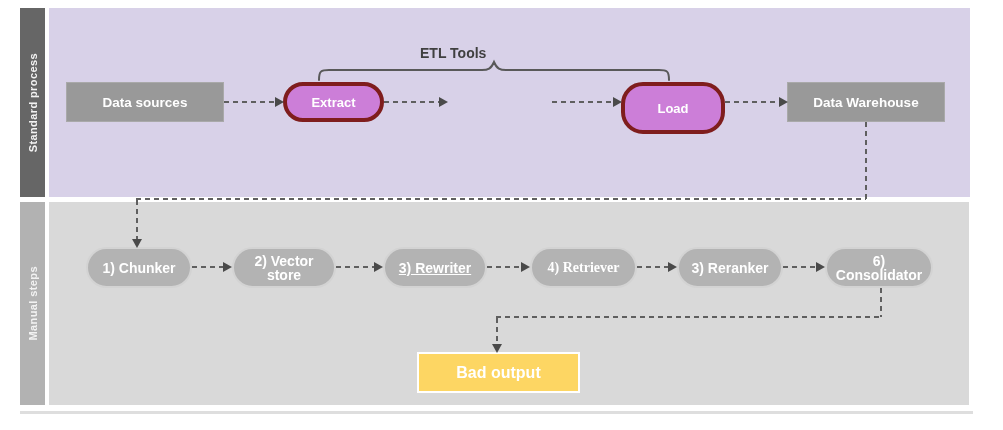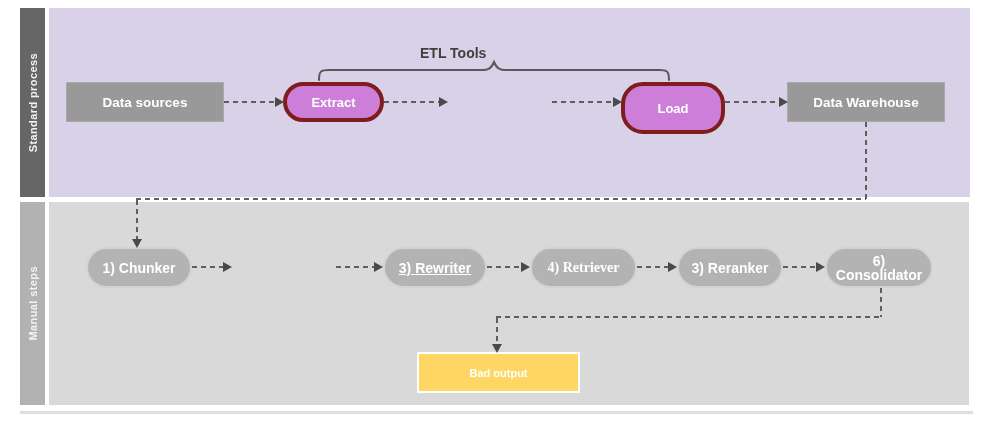--- a/index.html
+++ b/index.html
@@ -21,21 +21,21 @@
 
   
   .node {
     position:absolute; display:flex; align-items:center; justify-content:center;
     color:#ffffff; font-weight:bold; text-align:center; white-space:pre-line;
     box-sizing:border-box;
   }
   .rect { background:#999999; border:1px solid #a9a9a9; font-size:13.5px; }
   .etl-pill { background:#cc7ed8; border:4px solid #7f1d1d; border-radius:22px; font-size:13px; }
   .gray-pill { background:#b3b3b3; border:2px solid #d3d3d3; border-radius:22px; font-size:14px; line-height:14px; }
-  .bad { background:#fdd663; border:2px solid #ffffff; font-size:11px; }
+  .bad { background:#fdd663; border:2px solid #ffffff; font-size:16px; }
 
   .n-datasources { left:66px;  top:82px; width:158px; height:40px; }
   .n-extract     { left:283px; top:82px; width:101px; height:40px; }
   .n-transform   { left:447px; top:82px; width:105px; height:40px; }
   .n-load        { left:621px; top:82px; width:104px; height:52px; }
   .n-warehouse   { left:787px; top:82px; width:158px; height:40px; }
 
   .n-chunker      { left:86px;  top:247px; width:106px; height:41px; }
   .n-vectorstore  { left:232px; top:247px; width:104px; height:41px; }
   .n-rewriter     { left:383px; top:247px; width:104px; height:41px;text-decoration:underline; }
@@ -79,20 +79,22 @@
   <svg class="brace" viewBox="0 0 354 23">
     <path d="M2,21 C2,12 4,11 12,11 L165,11 C171,11 174,10 177,3 C180,10 183,11 189,11 L342,11 C350,11 352,12 352,21" fill="none" stroke="#595959" stroke-width="2" stroke-linecap="round"></path>
   </svg>
 
   <div class="node rect n-datasources">Data sources</div>
   <div class="node etl-pill n-extract">Extract</div>
   <div class="node etl-pill n-load">Load</div>
   <div class="node rect n-warehouse">Data Warehouse</div>
 
   <div class="node gray-pill n-chunker">1) Chunker</div>
+  <div class="node gray-pill n-vectorstore">2) Vector
+store</div>
   <div class="node gray-pill n-rewriter">3) Rewriter</div>
   <div class="node gray-pill n-retriever">4) Retriever</div>
   <div class="node gray-pill n-reranker">3) Reranker</div>
   <div class="node gray-pill n-consolidator">6)
 Consolidator</div>
 
   <div class="node bad n-badoutput">Bad output</div>
 
   <div class="dash-h" style="left:224px;top:101px;width:51px"></div>
   <div class="ah-r" style="left:275px;top:97px"></div>

